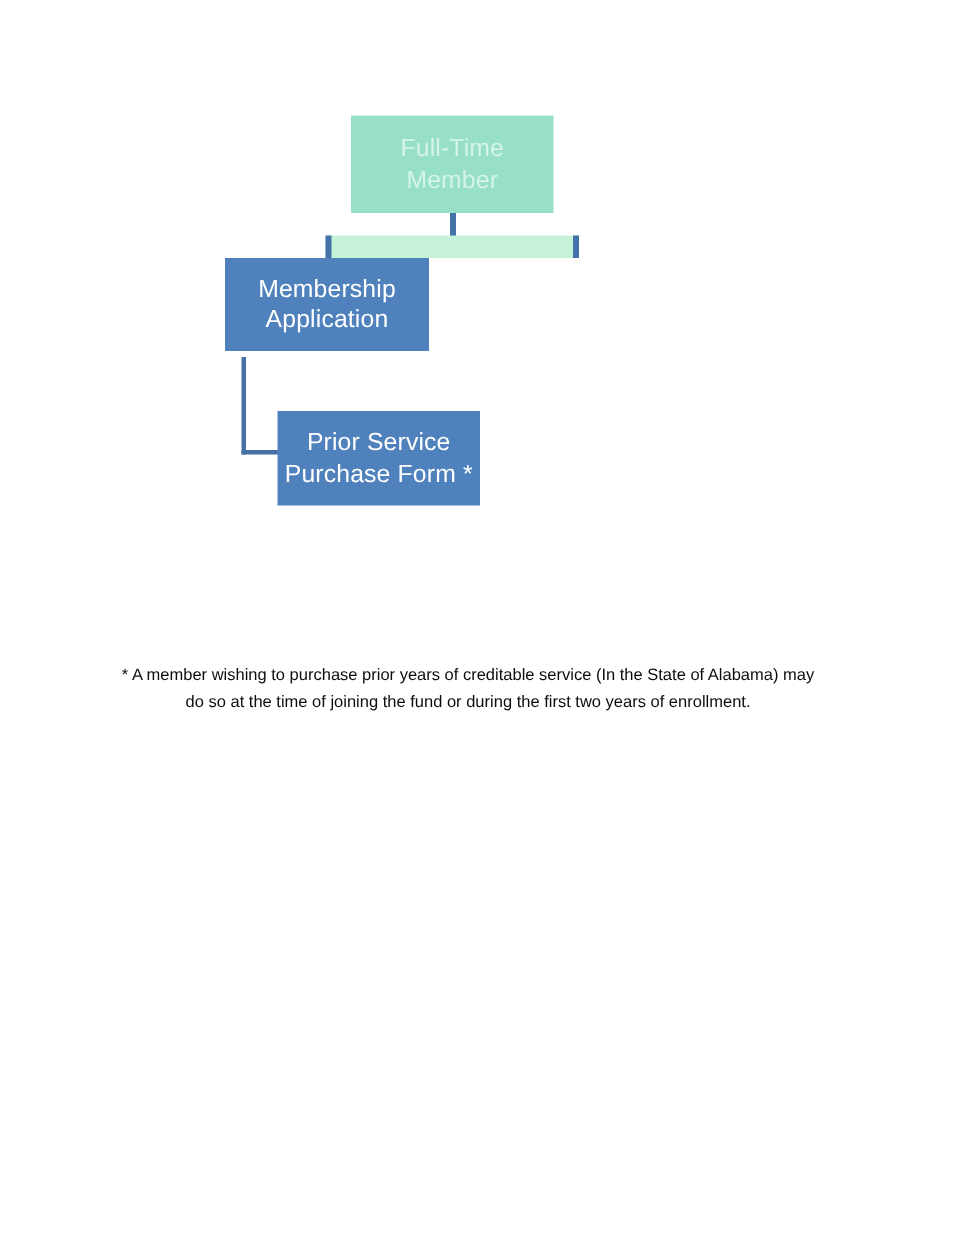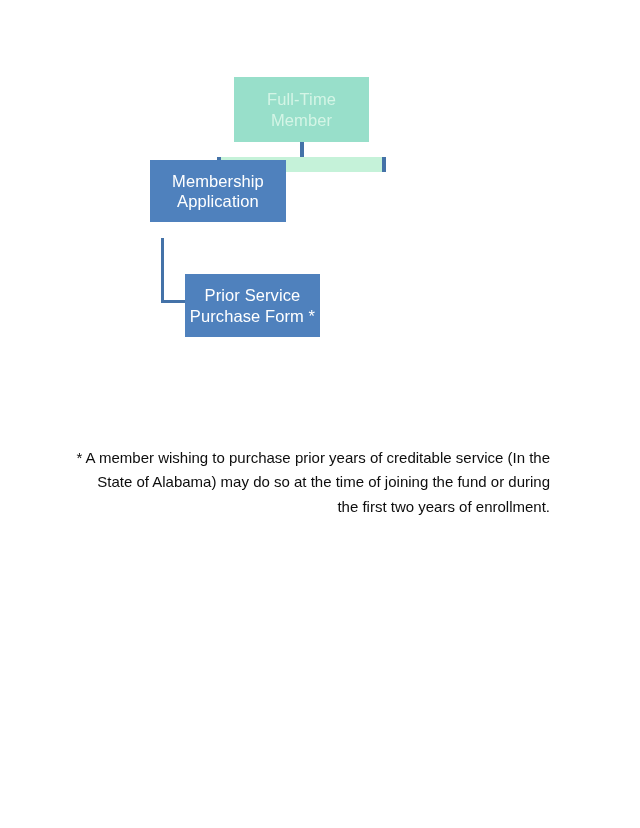--- a/index.html
+++ b/index.html
@@ -62,21 +62,21 @@
   #node-root {
     left: 234px;
     top: 77px;
     width: 135px;
     height: 65px;
   }
 
   
   #node-membership {
     left: 150px;
-    top: 160px;
+    top: 172px;
     width: 136px;
     height: 62px;
   }
 
   
   #node-deposit {
     left: 317px;
     top: 168px;
     width: 134px;
     height: 70px;
@@ -132,24 +132,24 @@
     height: 3px;
     background: #4472a8;
   }
 
   
   #footnote {
     position: absolute;
     left: 74px;
     top: 431px;
     width: 476px;
-    font-size: 15px;
+    font-size: 11px;
     line-height: 1.62;
     color: #0d0d0d;
-    text-align: right;
+    text-align: center;
   }
 </style>
 </head>
 <body>
 
 <div id="page">
 
   <div id="diagram">
 
     <div class="conn" id="conn-root-stub"></div>

